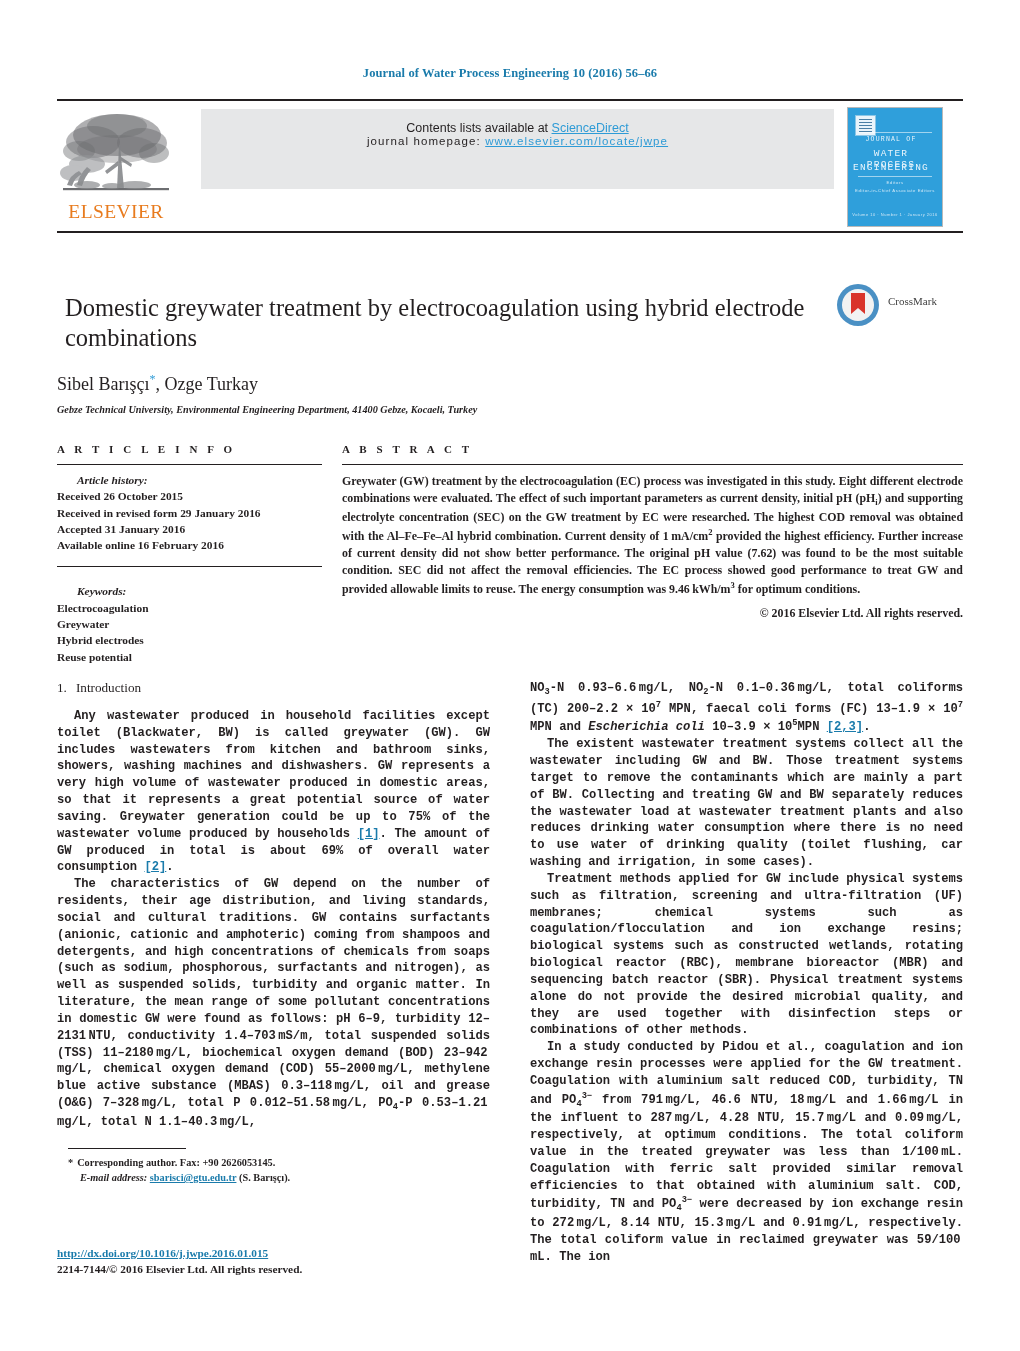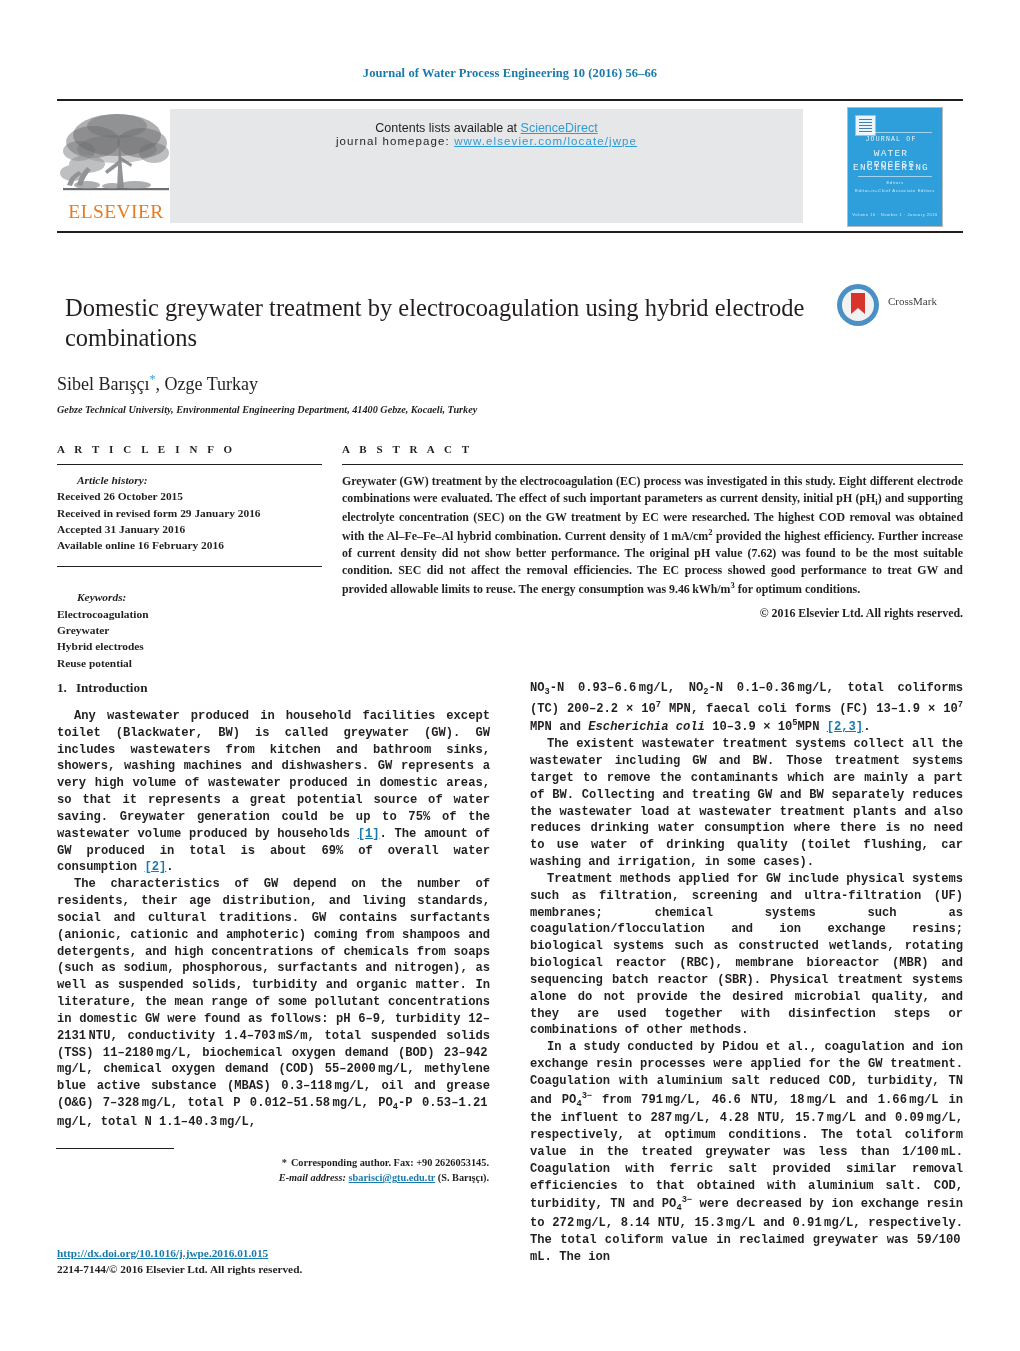--- a/index.html
+++ b/index.html
@@ -57,23 +57,23 @@
     left: 0; top: 92px;
     width: 118px;
     text-align: center;
     font-family: Liberation Serif, serif;
     font-size: 19.5px;
     letter-spacing: 0.4px;
     color: #e87b1e;
   }
   .journal-band {
     position: absolute;
-    left: 113px; top: 8px;
+    left: 144px; top: 8px;
     width: 633px;
-    height: 114px;
+    height: 80px;
     background: #e6e7e8;
     text-align: center;
   }
   .contents-line {
     margin-top: 12px;
     font-family: "Liberation Sans", sans-serif;
     font-size: 12.5px;
     color: #231f20;
   }
   .contents-line .sd {
@@ -241,21 +241,21 @@
     color: #231f20;
     font-weight: bold;
   }
   .info-body .lbl {
     font-style: italic;
     margin-left: 20px;
   }
   .info-gap {
     margin-top: 13px;
     border-top: 1.6px solid #231f20;
-    padding-top: 22px;
+    padding-top: 16px;
   }
   .abs-rule {
     border-top: 1.6px solid #231f20;
   }
   .abstract-text {
     margin-top: 8px;
     font-family: "Liberation Serif", serif;
     font-size: 11.9px;
     line-height: 1.44;
     text-align: justify;
@@ -280,21 +280,21 @@
   .bcol {
     position: absolute;
     top: 0;
     width: 433px;
   }
   .bcol-left { left: 0; }
   .bcol-right { left: 473px; }
 
   .heading1 {
     font-family: "Liberation Serif", serif;
-    font-weight: bold;
+    font-weight: normal;
     font-size: 13.2px;
     color: #231f20;
     margin: 0 0 12px 0;
   }
   .heading1 .num { margin-right: 9px; }
 
   p.body {
     margin: 0;
     font-family: Liberation Mono, monospace;
     font-size: 12.15px;
@@ -304,23 +304,22 @@
     font-weight: bold;
     text-indent: 17px;
   }
   p.body.noindent { text-indent: 0; }
   .ref { color: #1a7bab; }
   .ital { font-style: italic; }
 
   
   .footnote {
     position: absolute;
-    left: 56px; top: 1148px;
+    left: 68px; top: 1148px;
     width: 433px;
-    text-align: right;
   }
   .fn-rule {
     width: 118px;
     border-top: 1.1px solid #231f20;
     margin-bottom: 6px;
   }
   .fn-text {
     font-family: "Liberation Serif", serif;
     font-size: 10.3px;
     line-height: 1.48;

